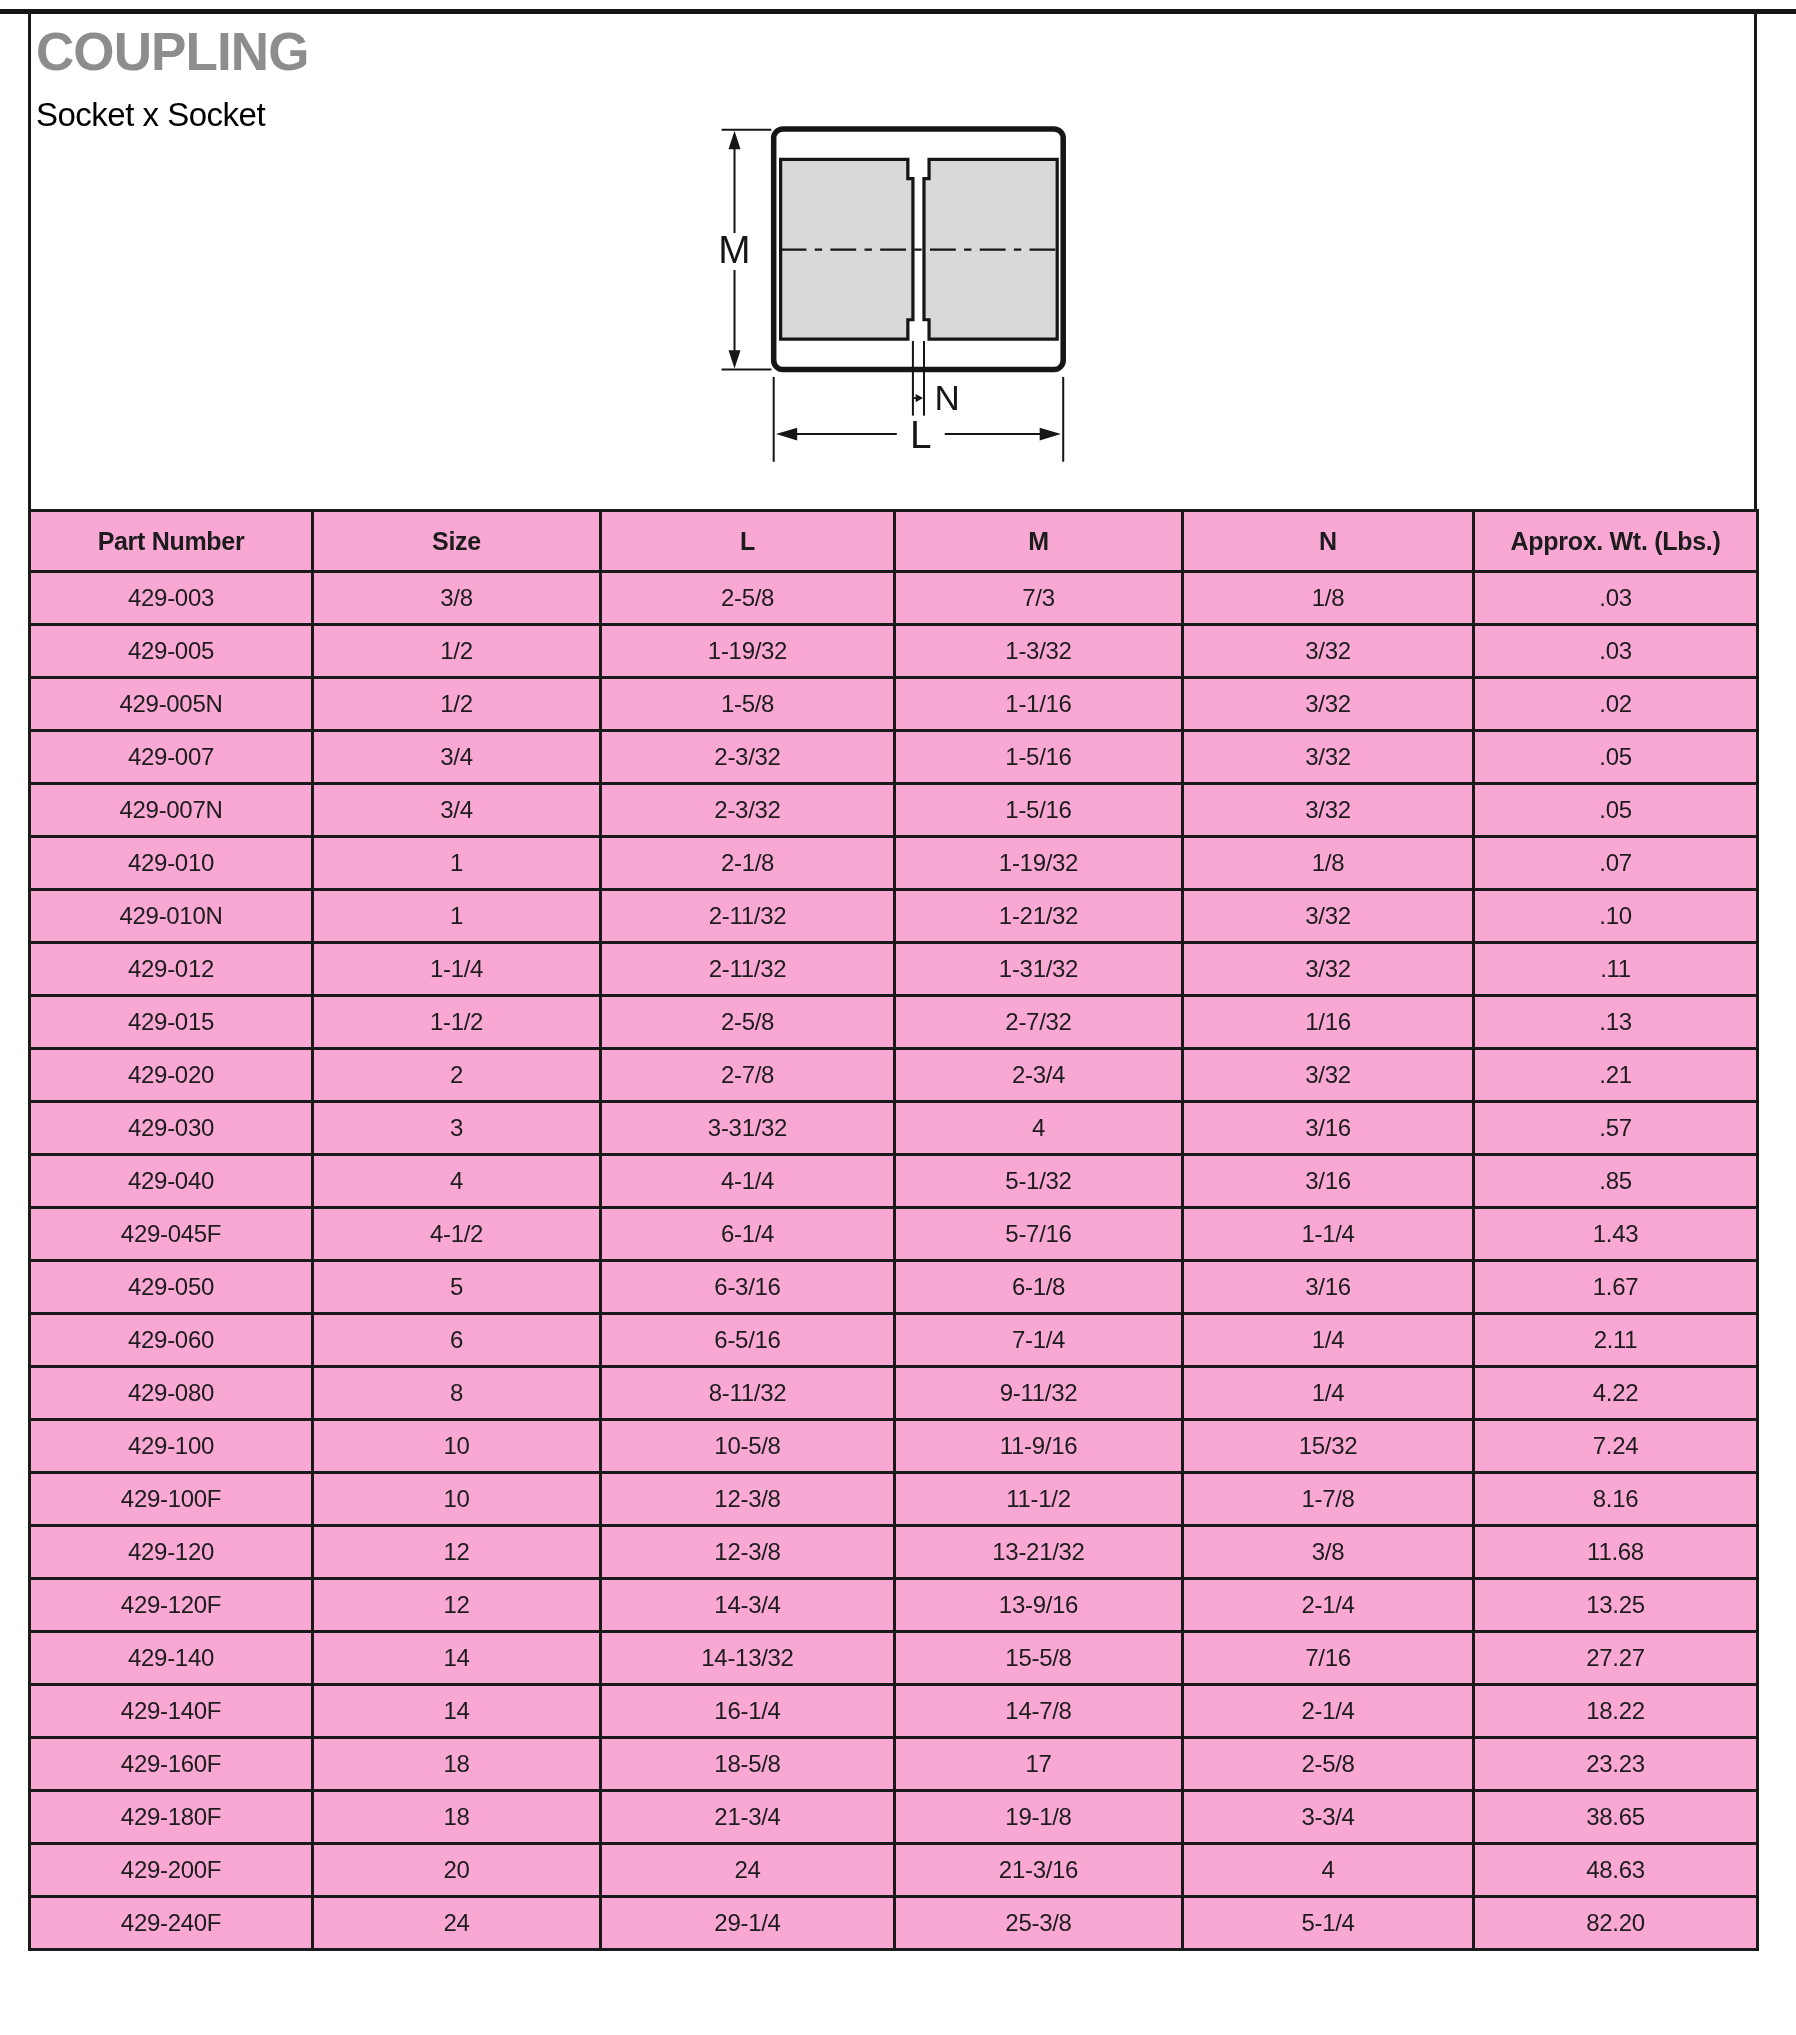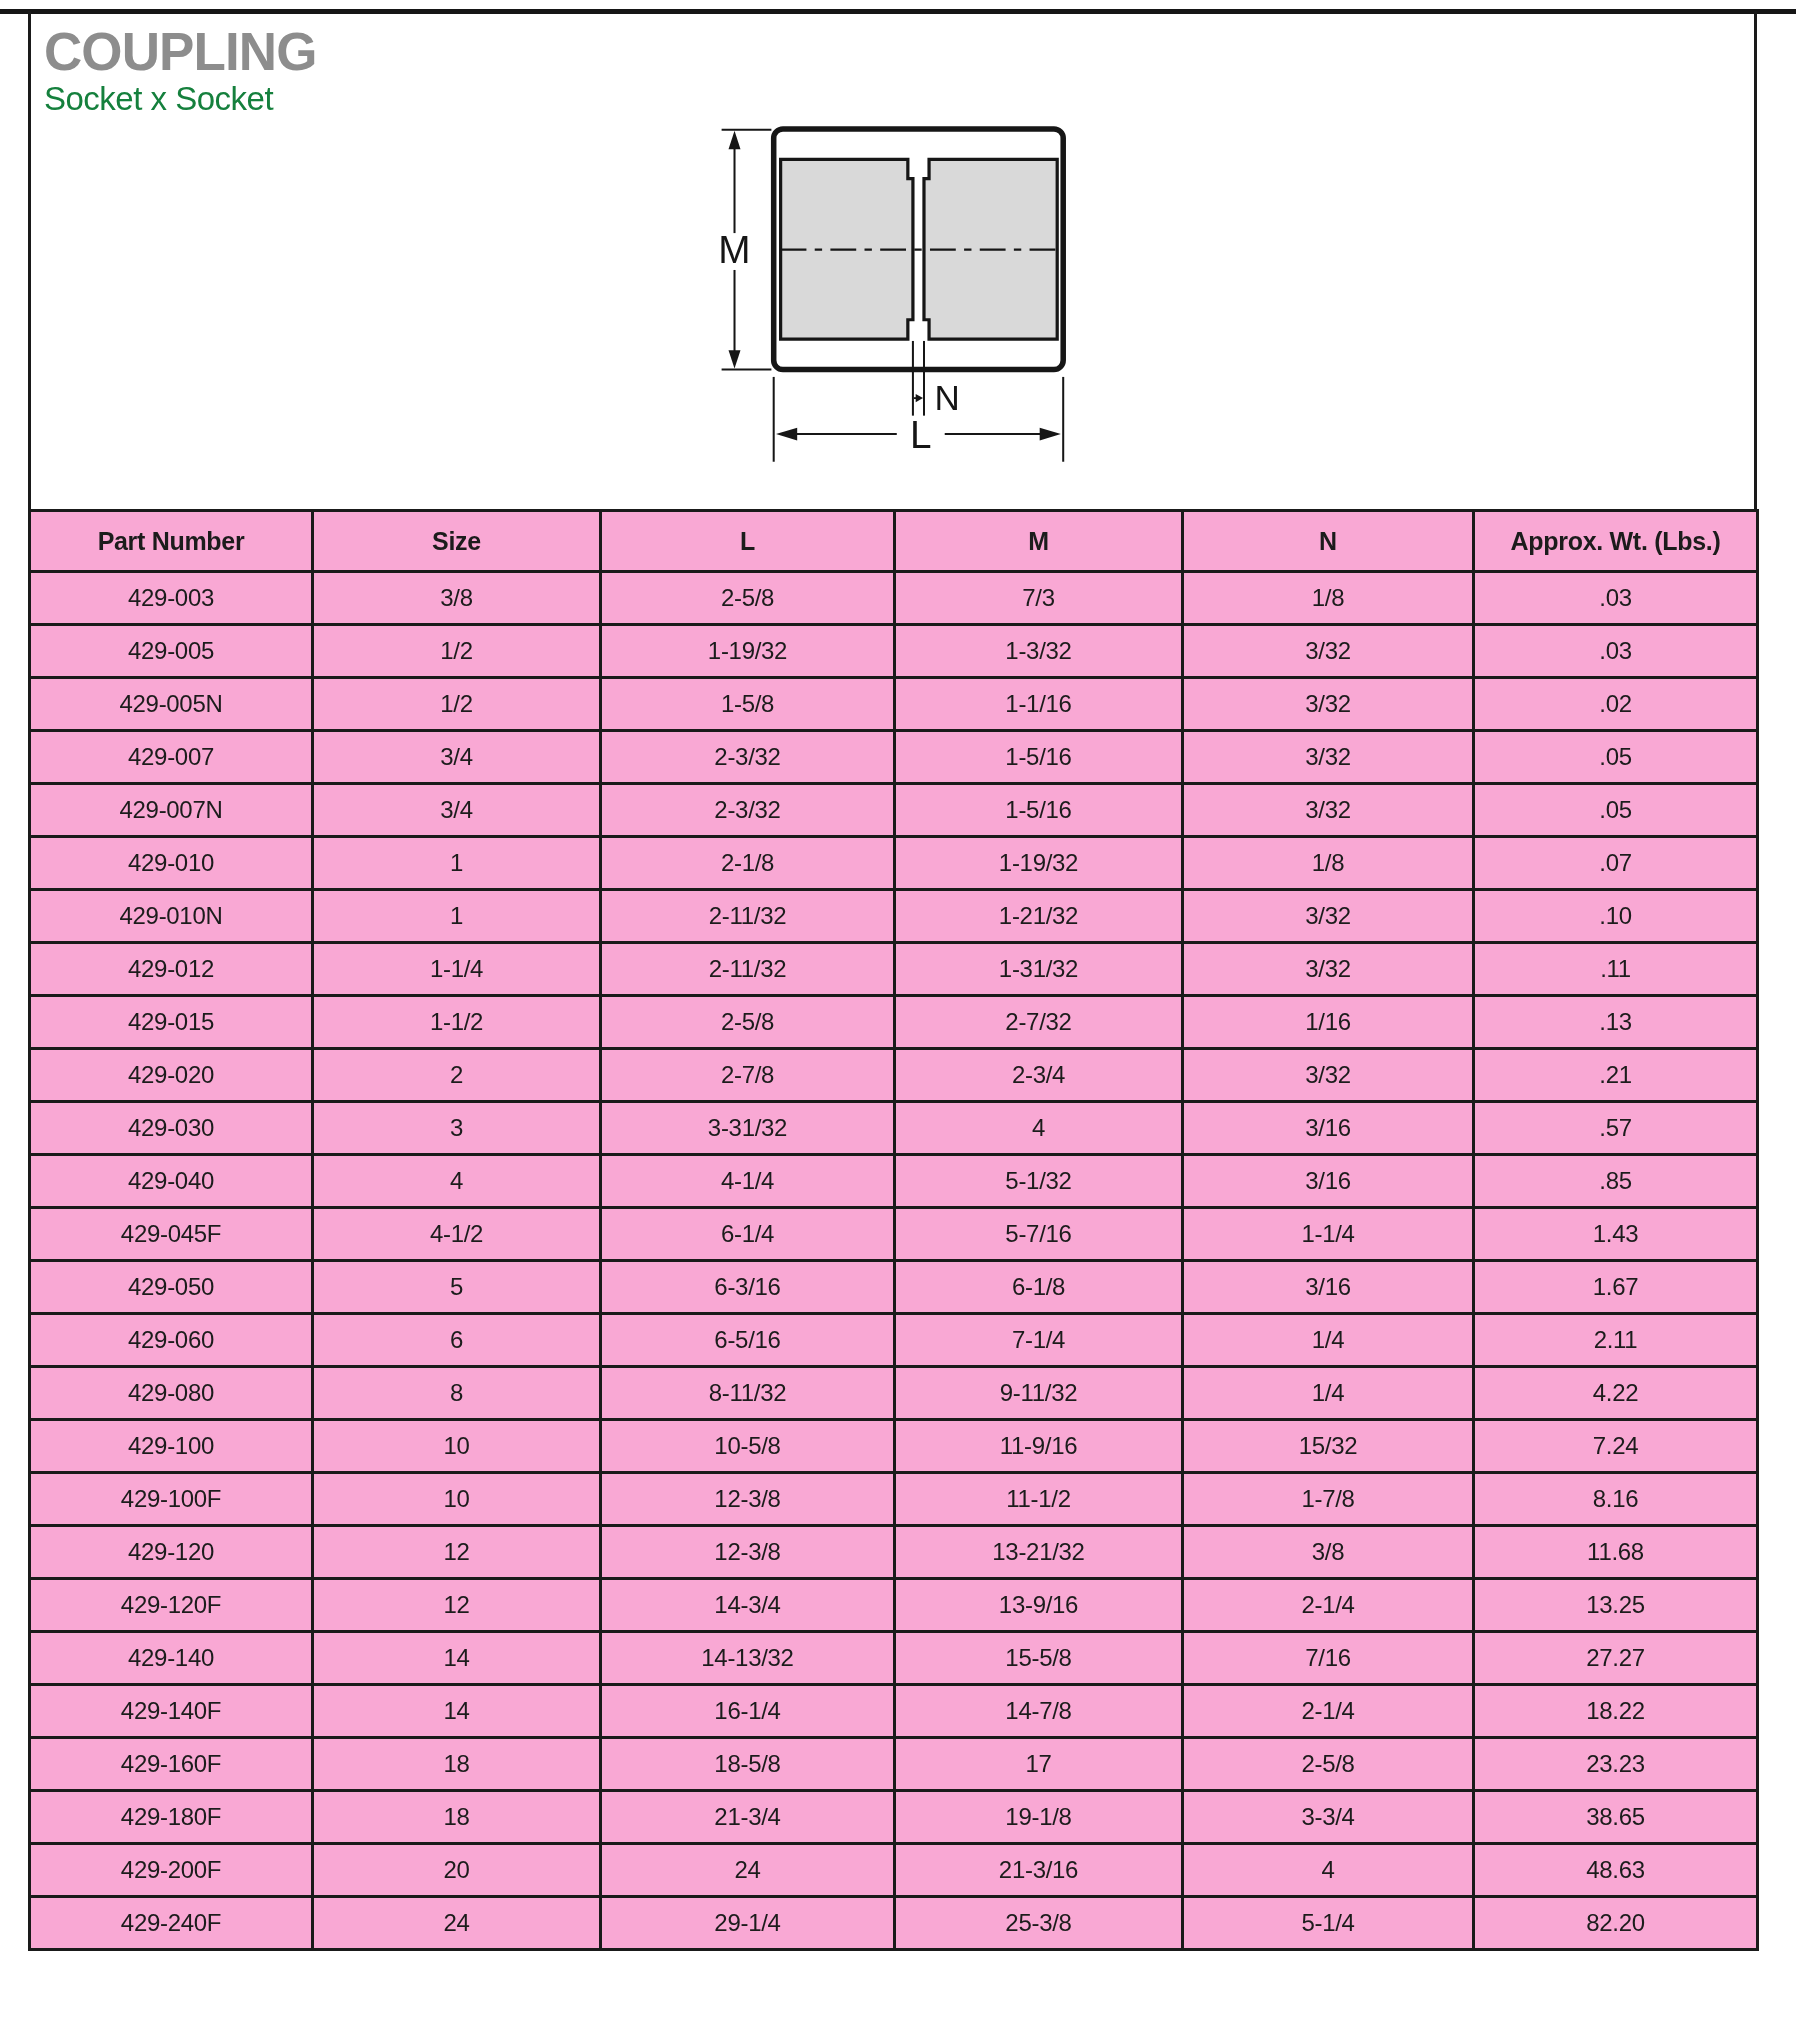--- a/index.html
+++ b/index.html
@@ -6,23 +6,23 @@
   html,body { background:#ffffff; }
   .page {
     position:relative; width:1796px; height:2035px; background:#ffffff;
     font-family:"Liberation Sans", sans-serif; color:#1c1c1c; overflow:hidden;
   }
   .top-rule { position:absolute; left:0; top:9.2px; width:1796px; height:4.6px; background:#161616; }
   .frame {
     position:absolute; left:28px; top:11px; width:1729px; height:500px;
     border-left:3.7px solid #1a1a1a; border-right:3.7px solid #1a1a1a;
   }
-  .title-block { position:absolute; left:44px; top:24px; }
+  .title-block { position:absolute; left:36px; top:24px; }
   .page-title { font-size:53px; font-weight:bold; color:#8d8d8d; letter-spacing:-0.9px; line-height:1.05; }
-  .page-subtitle { font-size:33px; font-weight:normal; color:#15803d; margin-top:0; letter-spacing:-0.5px; }
+  .page-subtitle { font-size:33px; font-weight:normal; color:#000000; margin-top:16px; letter-spacing:-0.5px; }
   svg.diagram { position:absolute; left:646px; top:102px; width:461px; height:406px; }
   svg.diagram text { font-family:"Liberation Sans", sans-serif; fill:#161616; }
   table.parts {
     position:absolute; left:28px; top:509px; width:1729px;
     border-collapse:collapse; table-layout:fixed;
     background:#f9a8d4;
   }
   table.parts th, table.parts td {
     border:3.7px solid #1a1a1a; text-align:center; vertical-align:middle;
     overflow:hidden; white-space:nowrap; letter-spacing:-0.3px;

